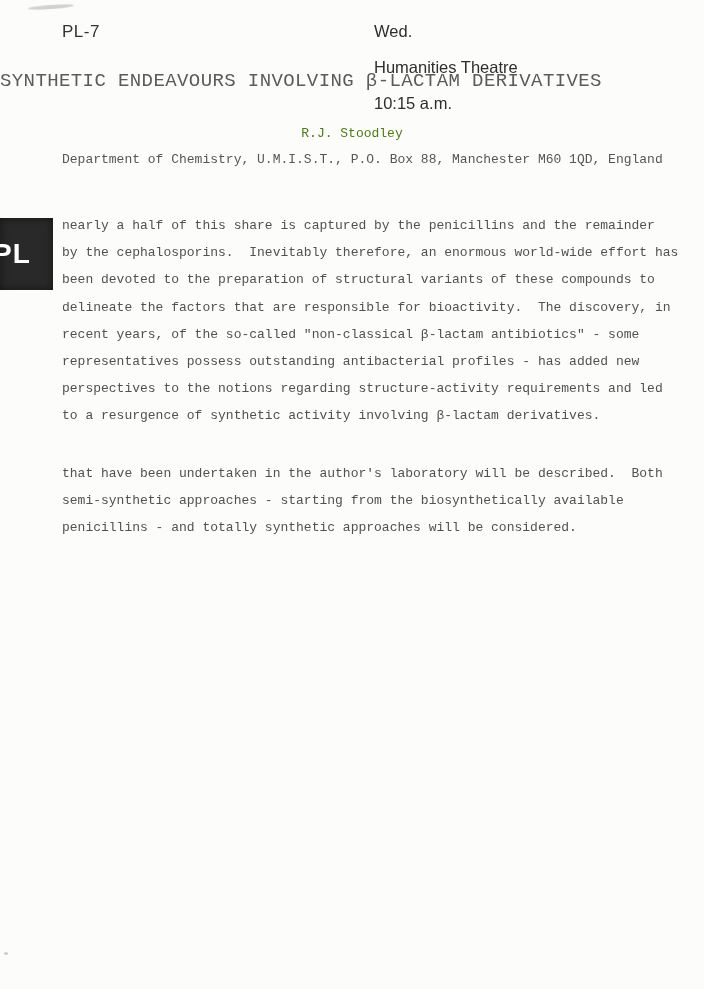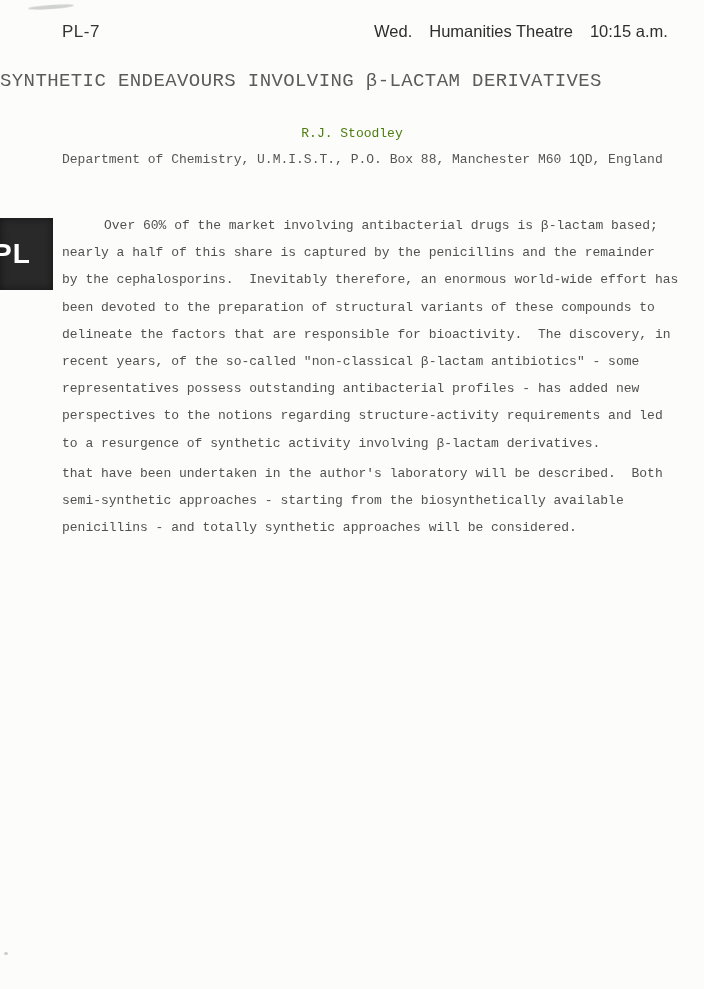--- a/index.html
+++ b/index.html
@@ -23,20 +23,21 @@
     letter-spacing: 0.5px;
   }
   .header-right {
     position: absolute;
     left: 374px; top: 22px;
     display: flex;
     gap: 17px;
     font-family: "Liberation Sans", sans-serif;
     font-size: 16.5px;
     color: #2e2e2e;
+    flex-direction: column;
   }
   
   .session-tab {
     position: absolute;
     left: 0; top: 218px;
     width: 53px; height: 72px;
     background: #292929;
     box-shadow: inset 0 0 8px rgba(0,0,0,0.5);
     display: flex;
     align-items: center;
@@ -138,21 +139,20 @@
     <span class="tab-text">PL</span>
   </div>
 
   <div class="doc-title">SYNTHETIC ENDEAVOURS INVOLVING β-LACTAM DERIVATIVES</div>
 
   <div class="doc-author">R.J. Stoodley</div>
 
   <div class="doc-affiliation">Department of Chemistry, U.M.I.S.T., P.O. Box 88, Manchester M60 1QD, England</div>
 
   <div class="paragraph para-1">
-    <div class="tline indent">Over 60% of the market involving antibacterial drugs is β-lactam based;</div>
     <div class="tline">nearly a half of this share is captured by the penicillins and the remainder</div>
     <div class="tline">by the cephalosporins.  Inevitably therefore, an enormous world-wide effort has</div>
     <div class="tline">been devoted to the preparation of structural variants of these compounds to</div>
     <div class="tline">delineate the factors that are responsible for bioactivity.  The discovery, in</div>
     <div class="tline">recent years, of the so-called "non-classical β-lactam antibiotics" - some</div>
     <div class="tline">representatives possess outstanding antibacterial profiles - has added new</div>
     <div class="tline">perspectives to the notions regarding structure-activity requirements and led</div>
     <div class="tline">to a resurgence of synthetic activity involving β-lactam derivatives.</div>
   </div>
 

